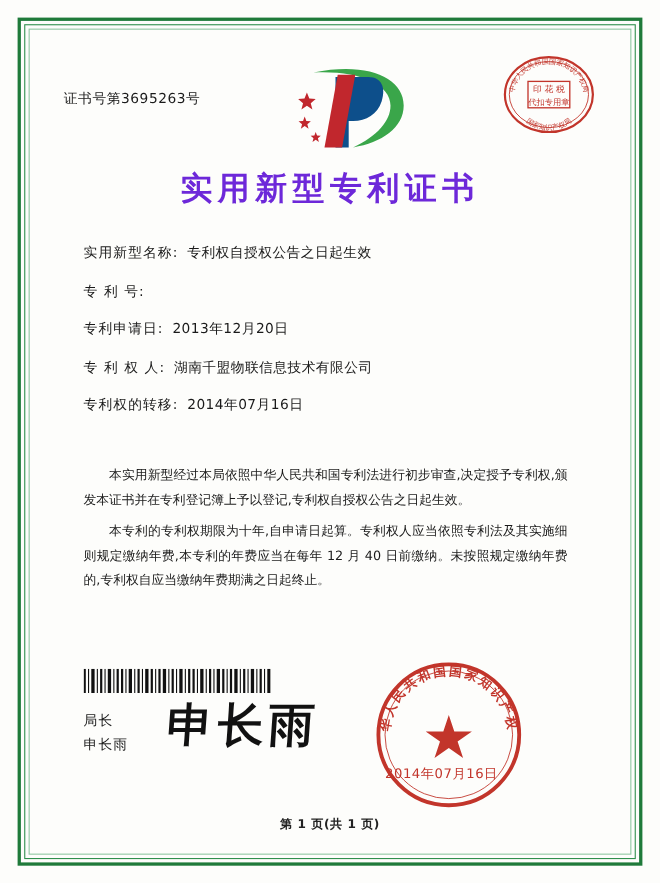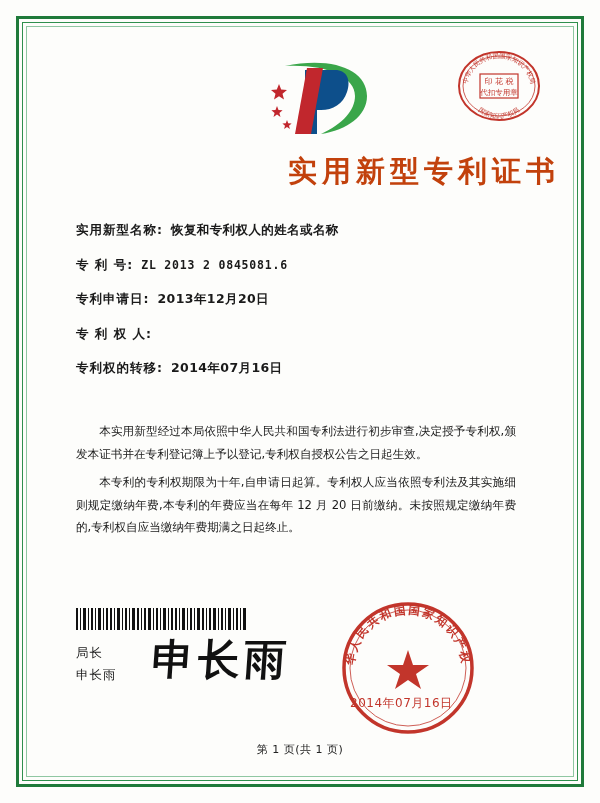--- a/index.html
+++ b/index.html
@@ -80,34 +80,33 @@
     top: 8px;
     width: 86px;
     height: 76px;
   }
 
   .doc-title {
     position: absolute;
     left: 0;
     right: 0;
     top: 112px;
-    text-align: right;
+    text-align: center;
     font-family: "DejaVu Serif", "Liberation Serif", serif;
     font-weight: bold;
     font-size: 29px;
     letter-spacing: 5px;
-    color: #c2410c;
+    color: #6d28d9;
   }
 
   .fields {
     position: absolute;
     left: 36px;
     right: 30px;
     top: 182px;
-    font-weight: bold;
   }
   .field-row {
     display: flex;
     align-items: baseline;
     margin-bottom: 17.5px;
     font-size: 12.5px;
     color: #1a1a1a;
   }
   .field-label {
     white-space: nowrap;
@@ -148,21 +147,20 @@
   .barcode svg { display: block; }
 
   .signature-block {
     position: absolute;
     left: 36px;
     top: 604px;
     font-size: 12.5px;
     line-height: 1.75;
     color: #1a1a1a;
     letter-spacing: 1px;
-    font-family: Liberation Mono, monospace;
   }
   .hand-sign {
     position: absolute;
     left: 112px;
     top: 592px;
     font-family: "DejaVu Serif", "Liberation Serif", serif;
     font-size: 42px;
     font-weight: bold;
     color: #111;
     letter-spacing: 4px;
@@ -188,33 +186,35 @@
 
   .page-footer {
     position: absolute;
     left: 0;
     right: 0;
     bottom: 6px;
     text-align: center;
     font-size: 11px;
     color: #222;
     letter-spacing: 0.5px;
+    font-weight: bold;
   }
 </style>
 </head>
 <body>
 
 <div class="page">
 
   <div class="frame-outer"></div>
   <div class="frame-inner"></div>
   <div class="frame-hair"></div>
 
   <div class="content">
 
+    <div class="cert-no">证书号第3695263号</div>
 
     <div class="logo">
       <svg viewBox="0 0 120 86" width="120" height="86" xmlns="http://www.w3.org/2000/svg">
 
         <path d="M30 12 C78 2, 112 16, 112 42 C112 62, 92 76, 66 80 C88 70, 100 56, 100 42 C100 22, 70 10, 30 12 Z" fill="#3aa64a"></path>
 
         <path d="M56 16 L80 16 C92 16, 96 26, 92 38 C88 50, 78 56, 66 56 L62 56 L62 80 L50 80 L50 16 Z" fill="#0d4f8b"></path>
 
         <path d="M52 14 L68 14 L56 80 L40 80 Z" fill="#c1272d"></path>
 
@@ -242,42 +242,42 @@
           <textPath href="#arcBot" startOffset="50%" text-anchor="middle">国家知识产权局</textPath>
         </text>
       </svg>
     </div>
 
     <div class="doc-title">实用新型专利证书</div>
 
     <div class="fields">
       <div class="field-row">
         <span class="field-label">实用新型名称:</span>
-        <span class="field-value">恢复和专利权人的姓名或名称</span>
+        <span class="field-value">专利权自授权公告之日起生效</span>
       </div>
       <div class="field-row mono">
         <span class="field-label">专  利  号:</span>
-        <span class="field-value">ZL 2013 2 0845081.6</span>
       </div>
       <div class="field-row">
         <span class="field-label">专利申请日:</span>
         <span class="field-value">2013年12月20日</span>
       </div>
       <div class="field-row">
         <span class="field-label">专 利 权 人:</span>
+        <span class="field-value">湖南千盟物联信息技术有限公司</span>
       </div>
       <div class="field-row">
         <span class="field-label">专利权的转移:</span>
         <span class="field-value">2014年07月16日</span>
       </div>
     </div>
 
     <div class="paragraphs">
       <p>本实用新型经过本局依照中华人民共和国专利法进行初步审查,决定授予专利权,颁发本证书并在专利登记簿上予以登记,专利权自授权公告之日起生效。</p>
-      <p>本专利的专利权期限为十年,自申请日起算。专利权人应当依照专利法及其实施细则规定缴纳年费,本专利的年费应当在每年 12 月 20 日前缴纳。未按照规定缴纳年费的,专利权自应当缴纳年费期满之日起终止。</p>
+      <p>本专利的专利权期限为十年,自申请日起算。专利权人应当依照专利法及其实施细则规定缴纳年费,本专利的年费应当在每年 12 月 40 日前缴纳。未按照规定缴纳年费的,专利权自应当缴纳年费期满之日起终止。</p>
     </div>
 
     <div class="barcode">
       <svg viewBox="0 0 170 22" width="170" height="22" xmlns="http://www.w3.org/2000/svg">
         <g fill="#111">
           <rect x="0" y="0" width="2" height="22"></rect>
             <rect x="4" y="0" width="1" height="22"></rect>
           <rect x="7" y="0" width="3" height="22"></rect>
             <rect x="12" y="0" width="1" height="22"></rect>
           <rect x="15" y="0" width="2" height="22"></rect>

